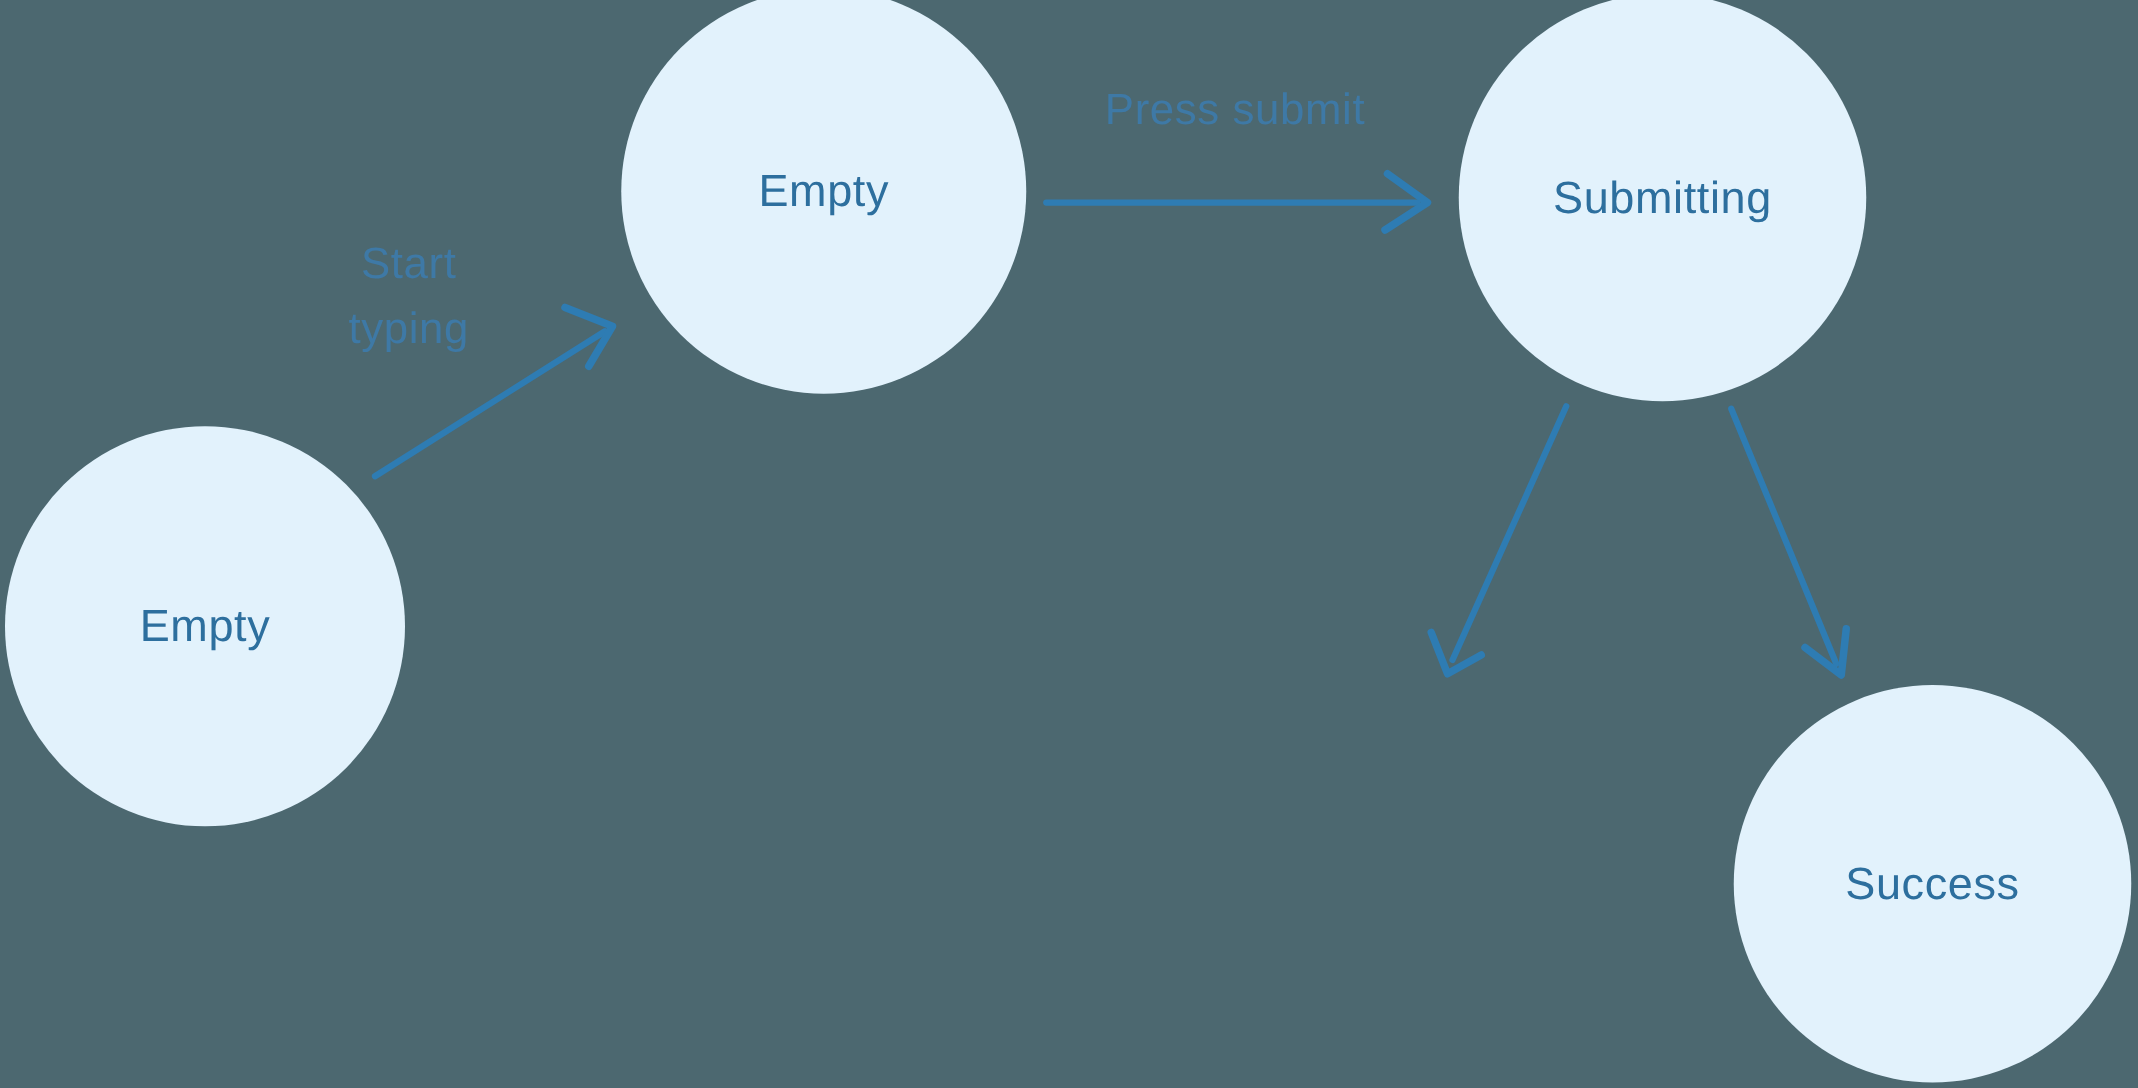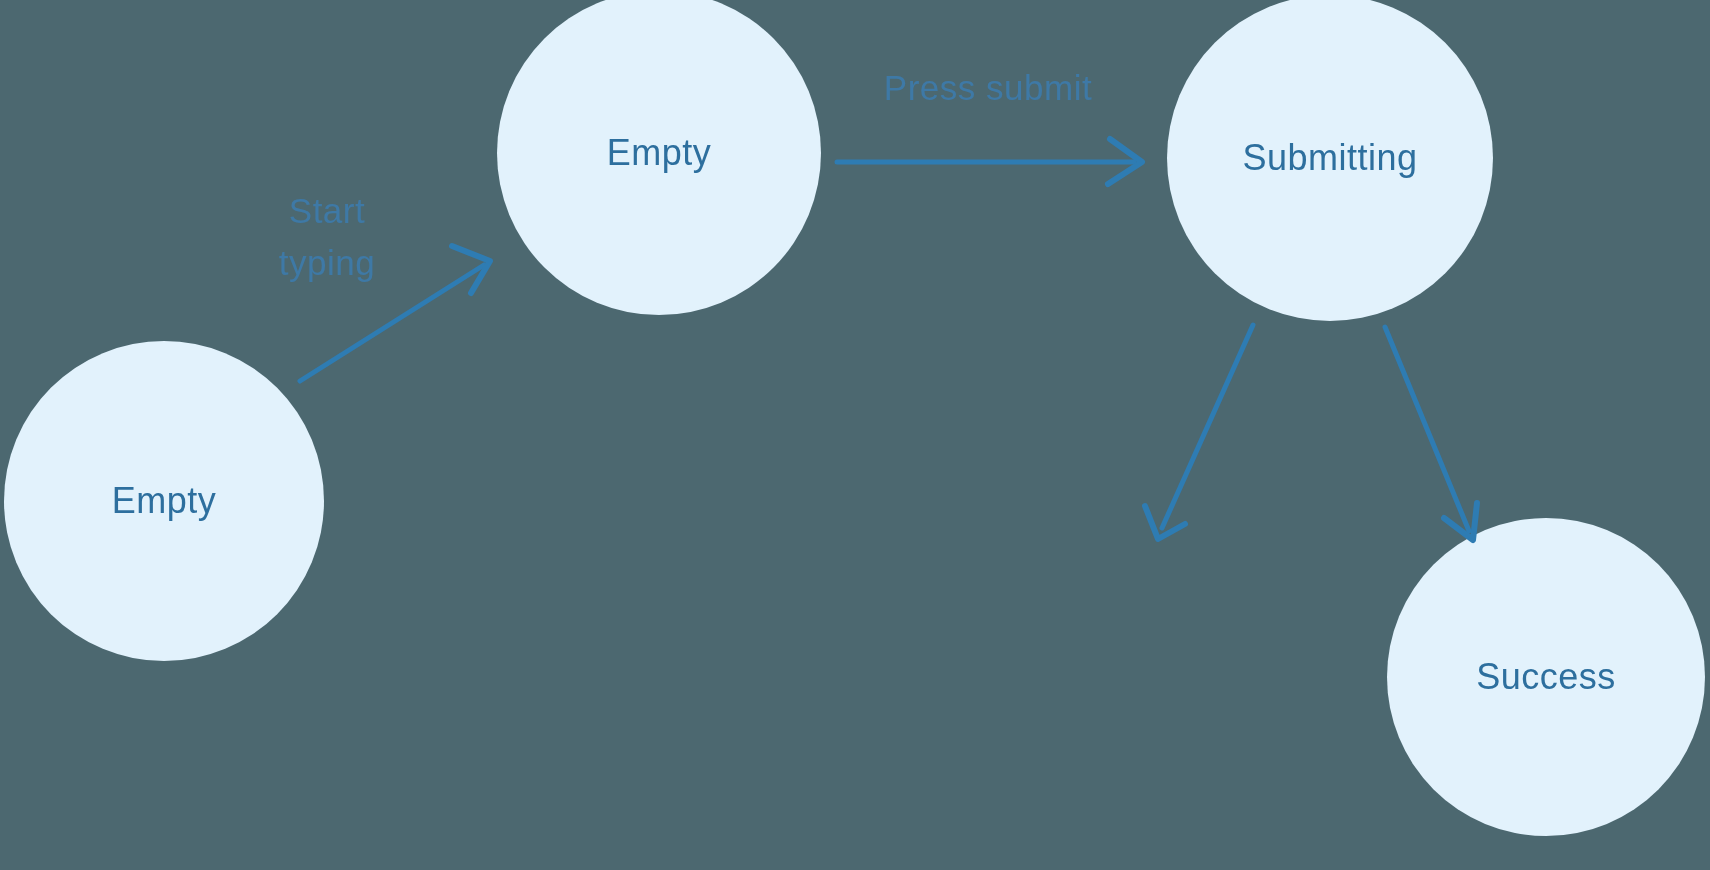--- a/index.html
+++ b/index.html
@@ -34,21 +34,21 @@
   .node .node-label {
     color: var(--node-text);
     font-size: 36px;
     letter-spacing: 0.5px;
   }
   
   .node-empty      { left: 4px;    top: 341px;  width: 320px; height: 320px; }
   .node-typing     { left: 497px;  top: -9px;   width: 324px; height: 324px; }
   .node-submitting { left: 1167px; top: -5px;   width: 326px; height: 326px; }
   .node-error      { left: 925px;  top: 547px;  width: 318px; height: 318px; }
-  .node-success    { left: 1387px; top: 518px;  width: 318px; height: 318px; text-align: right; }
+  .node-success    { left: 1387px; top: 548px;  width: 318px; height: 318px; text-align: right; }
 
   .edges-layer {
     position: absolute;
     left: 0; top: 0;
     width: 1710px; height: 870px;
     pointer-events: none;
   }
   .edge-line {
     stroke: var(--edge-stroke);
     stroke-width: 5;

